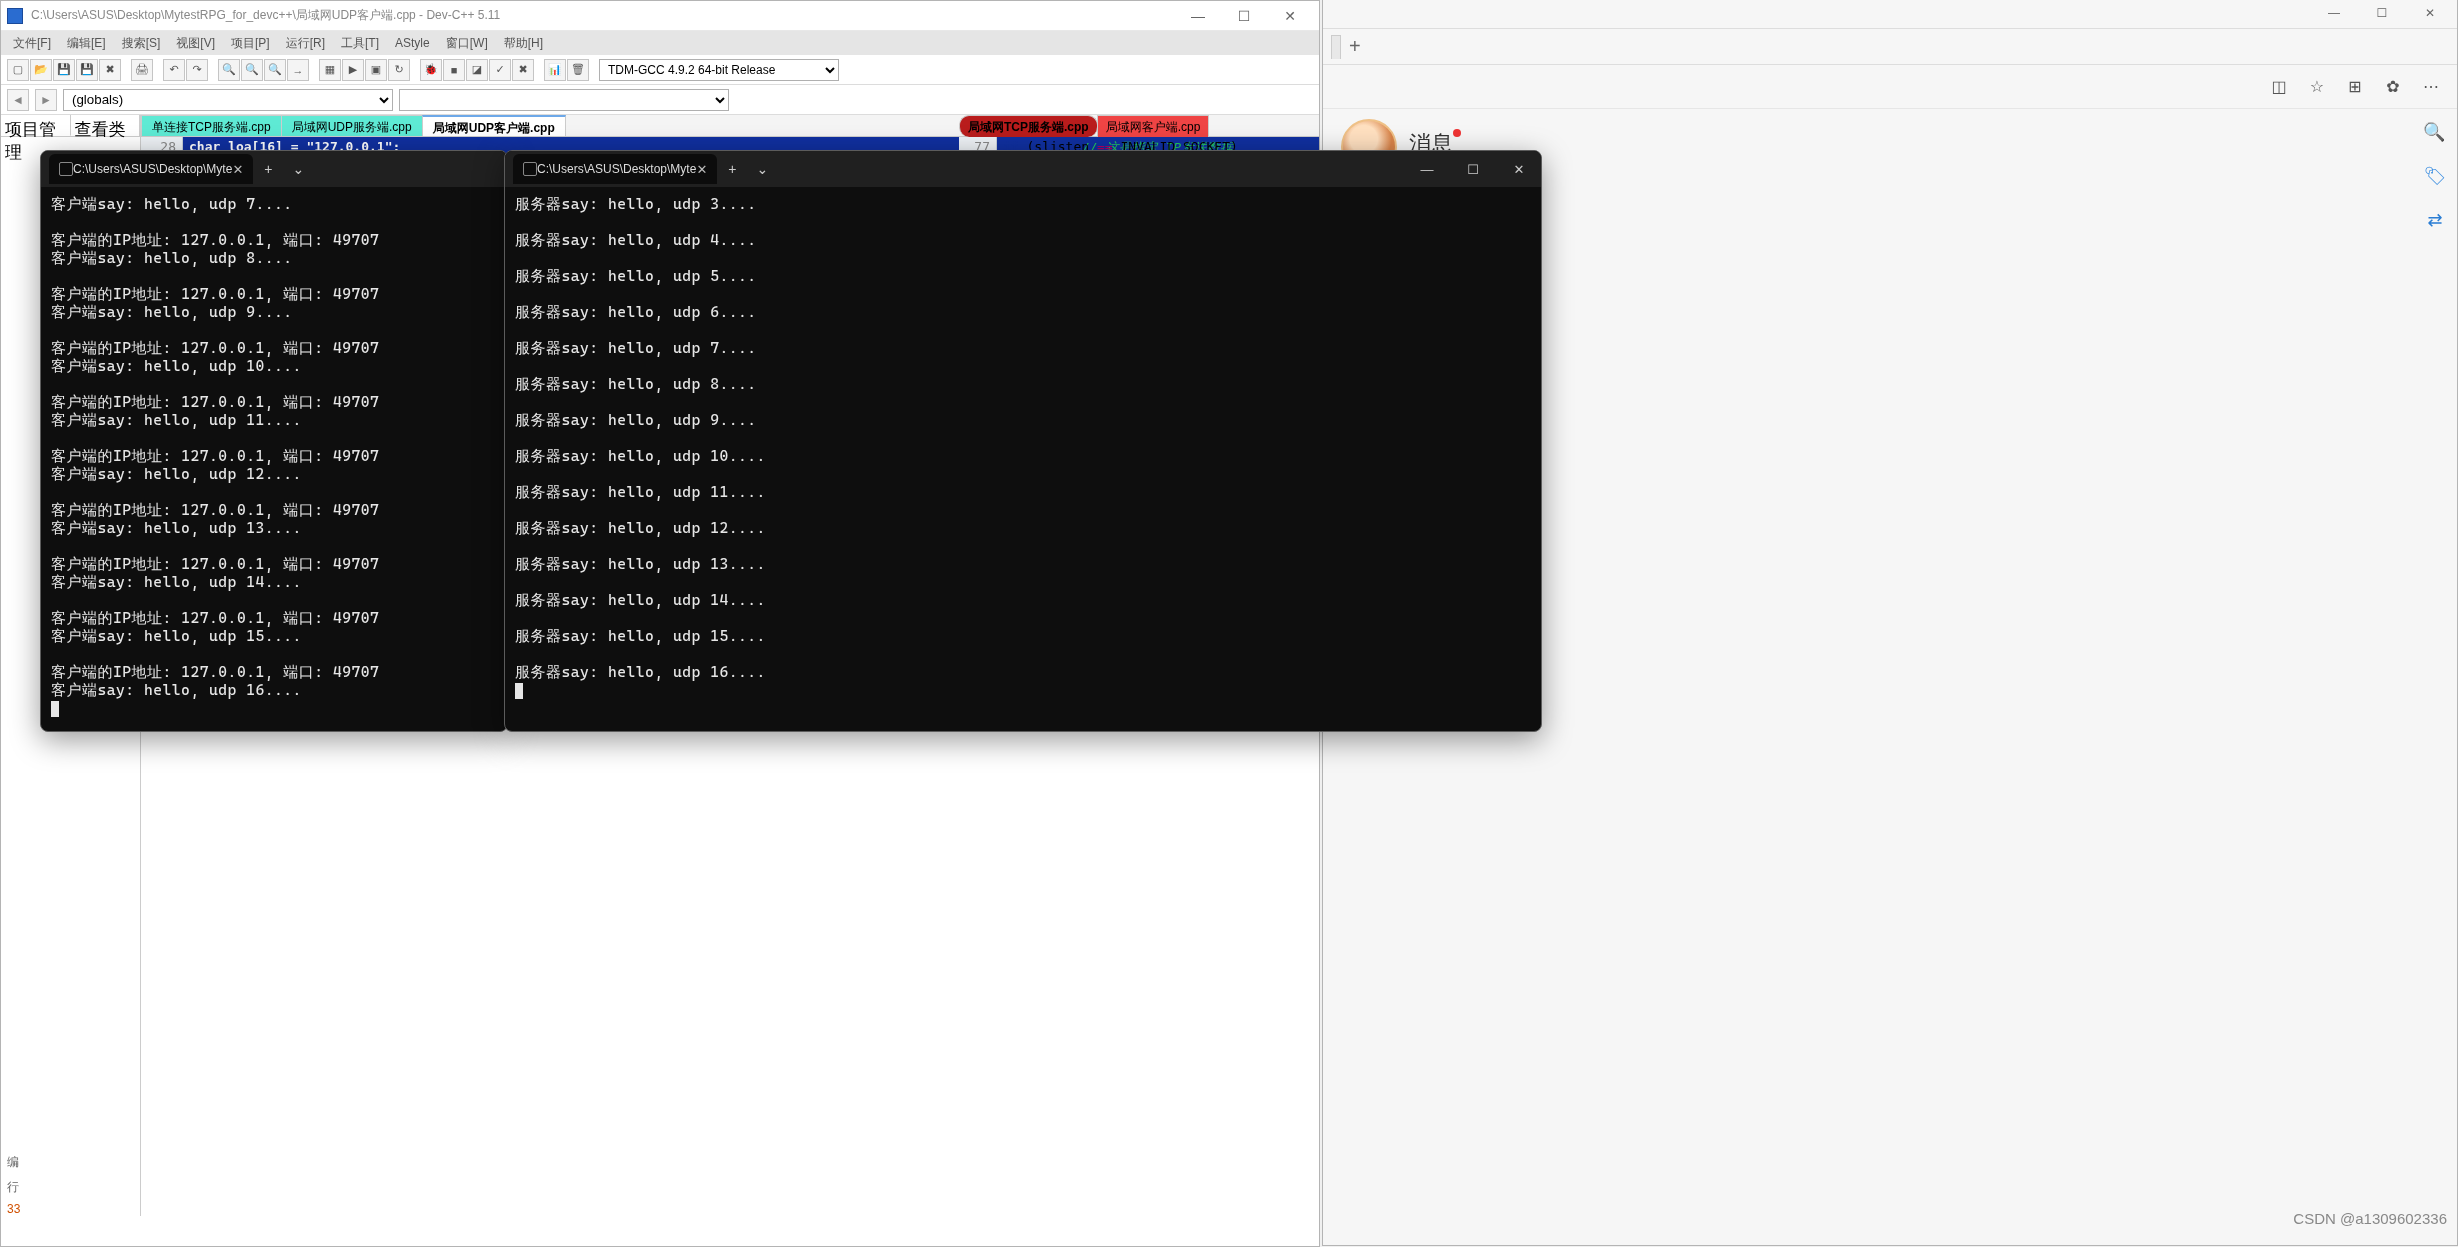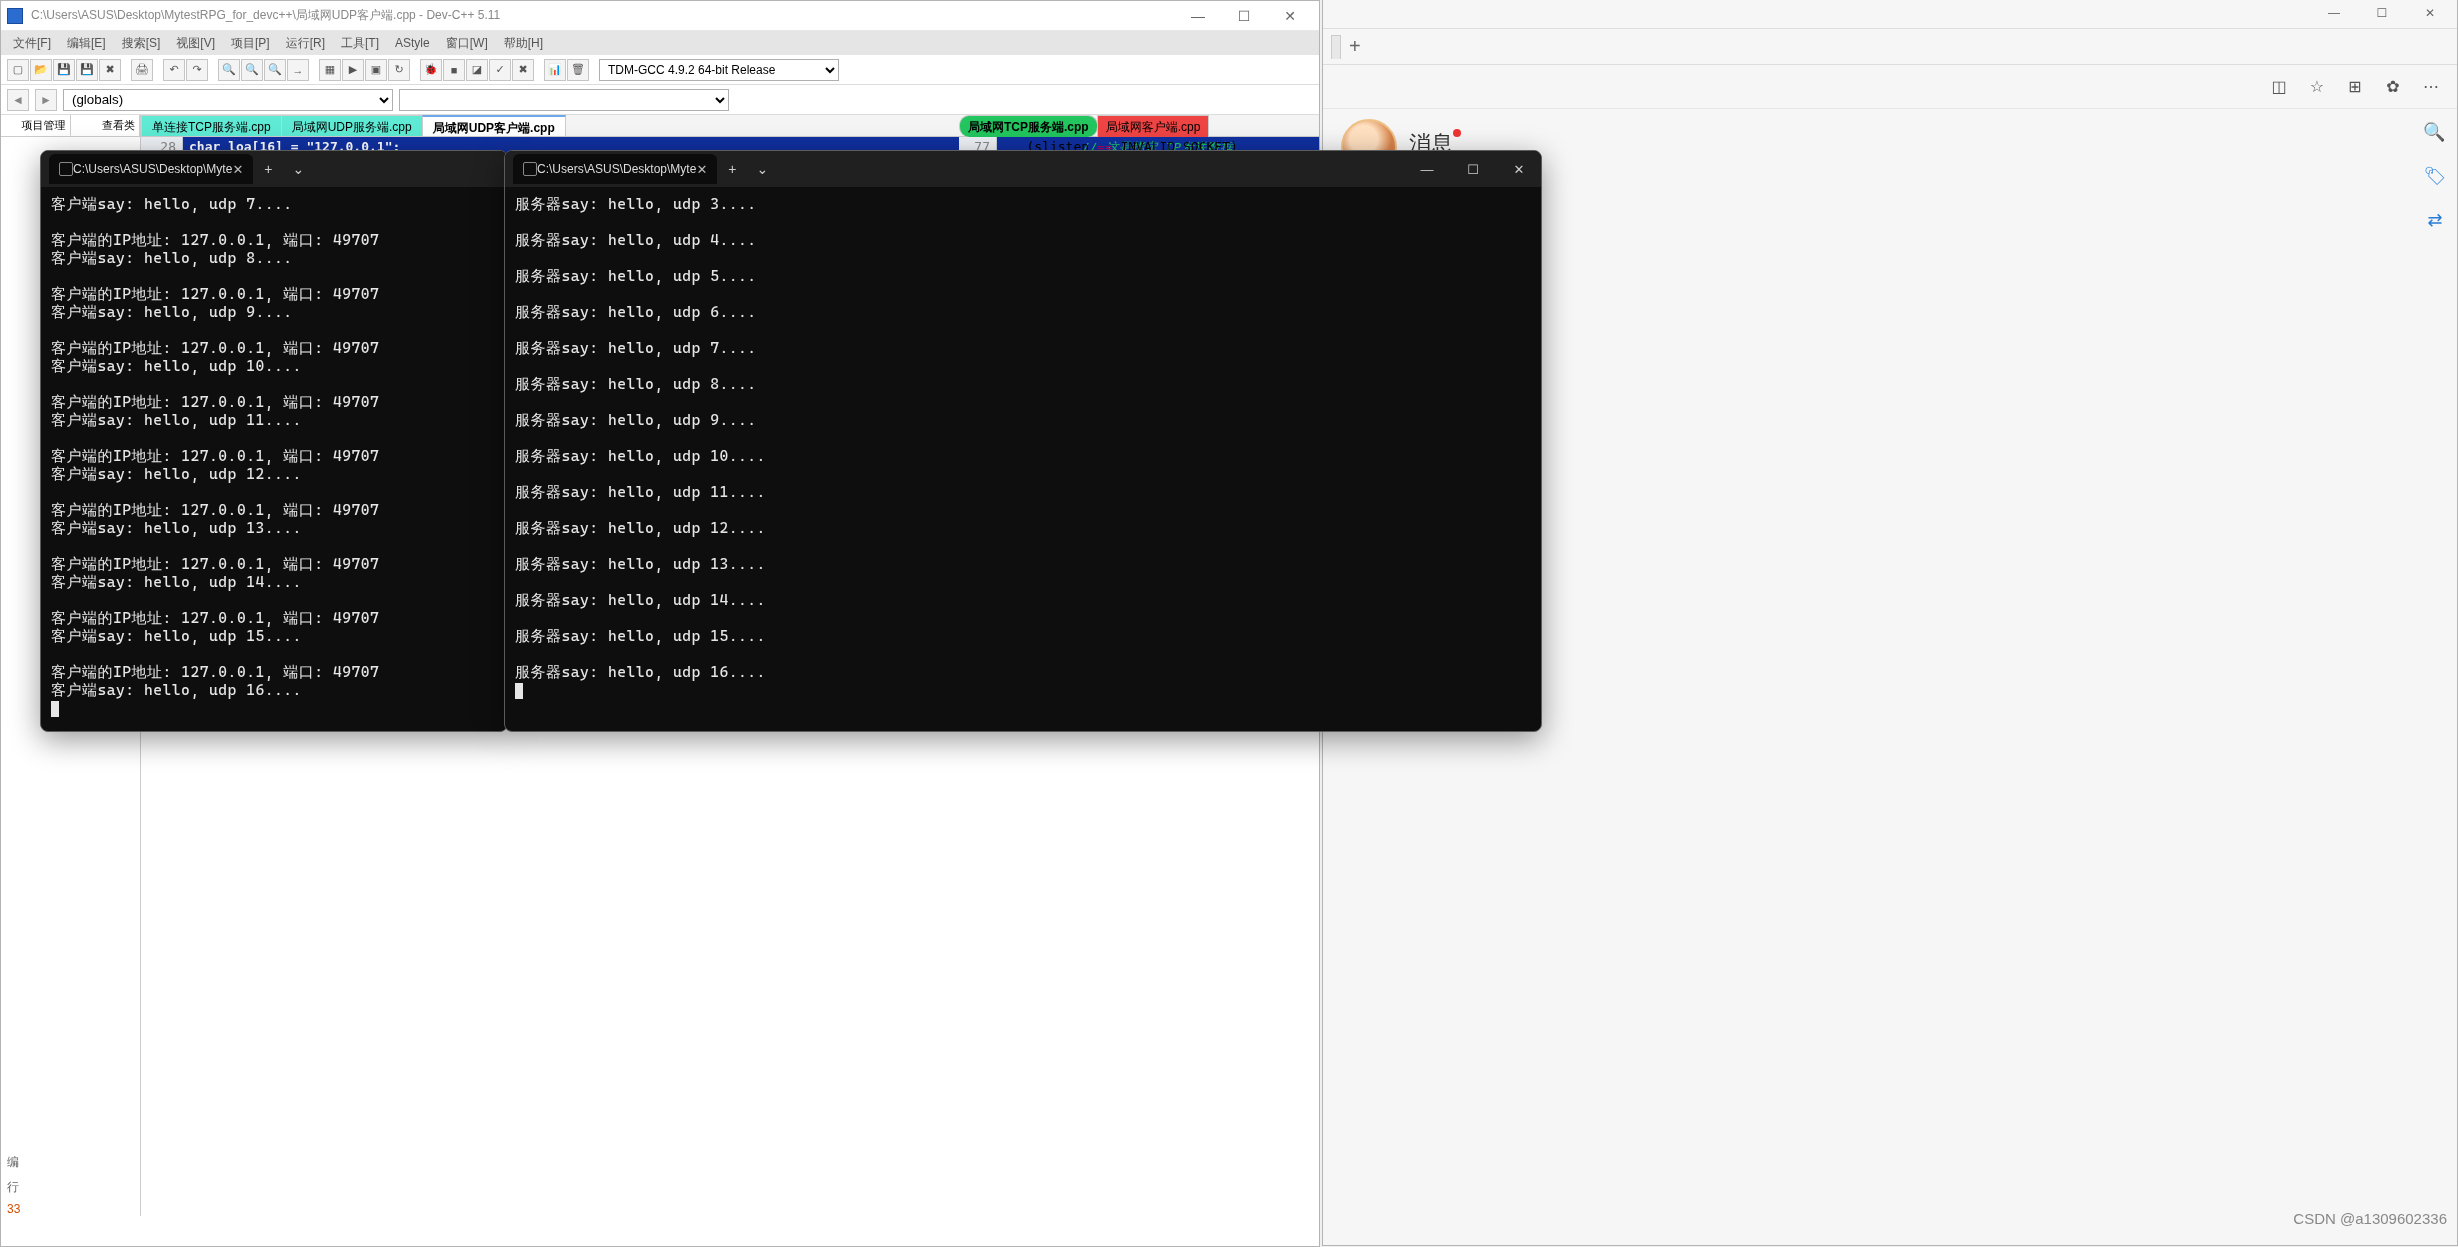--- a/index.html
+++ b/index.html
@@ -46,34 +46,34 @@
 }
 .devcpp .toolbar2 {
   height: 30px; display: flex; align-items: center; gap: 6px;
   padding: 2px 6px; border-bottom: 1px solid #dcdcdc;
 }
 .devcpp .toolbar2 .navbtn{width:22px;height:22px;border:1px solid #c5c5c5;background:#f4f4f4;display:flex;align-items:center;justify-content:center;color:#888;}
 .devcpp .toolbar2 .combo { height:22px;border:1px solid #b0b0b0;background:#fff;padding:0 4px;}
 .devcpp .side-and-editor { position:absolute; top:114px; left:0; right:0; bottom:30px;}
 .devcpp .sidebar { position:absolute;left:0;top:0;width:140px;height:100%;border-right:1px solid #ccc;}
 .devcpp .sidebar .side-tabs { height:22px;display:flex;border-bottom:1px solid #ccc;}
-.devcpp .sidebar .side-tab { flex:1;border-right:1px solid #ccc;padding:3px 4px;font-size:11px;background:#fff;text-align:right;}
+.devcpp .sidebar .side-tab { flex:1;border-right:1px solid #ccc;padding:3px 4px;font-size:17px;background:#fff;text-align:left;}
 .devcpp .sidebar .side-tab.active{background:#fff;border-bottom:1px solid #fff;}
 .devcpp .editor-area { position:absolute;left:140px;top:0;right:0;height:100%;}
 .devcpp .file-tabs { height:22px;display:flex;border-bottom:1px solid #ccc;background:#f4f4f4;}
 .devcpp .file-tab { padding:3px 10px;border:1px solid #ccc;border-bottom:none;background:#5eead4;margin-right:-1px;font-size:12px;}
 .devcpp .file-tab.active { background:#fff;font-weight:bold;border-top:2px solid #6da8e8;}
 .devcpp .code-gutter { position:absolute;left:0;top:22px;width:42px;background:#eef2f6;border-right:1px solid #c8d0da;font-family:Consolas,monospace;font-size:13px;color:#888;text-align:right;padding:2px 6px 2px 2px;}
 .devcpp .code-line-sel { position:absolute;left:42px;top:22px;right:0;height:20px;background:#1030a0;color:#fff;font-family:Consolas,monospace;font-size:13px;padding:2px 6px;display:flex;}
 .devcpp .code-line-sel .kw{font-weight:bold;}
 .devcpp .code-line-sel .cmt{color:#22c55e;font-style:italic;margin-left:auto;margin-right:80px;}
 .devcpp .code-right { position:absolute;top:0;right:0;width:360px;height:60px;}
 .devcpp .code-right .file-tabs2{height:22px;display:flex;}
 .devcpp .code-right .ftab{padding:3px 8px;border:1px solid #ccc;border-bottom:none;background:#ef4444;font-size:12px;margin-right:-1px;}
-.devcpp .code-right .ftab.active{background:#22c55e;font-weight:bold;border-radius:10px;}
+.devcpp .code-right .ftab.active{background:#b91c1c;font-weight:bold;border-radius:10px;}
 .devcpp .code-right .rpane{display:flex;font-family:Consolas,monospace;font-size:13px;}
 .devcpp .code-right .rg{width:38px;text-align:right;padding:2px 6px;color:#888;background:#eef2f6;border-right:1px solid #c8d0da;}
 .devcpp .code-right .rc{padding:2px 6px;}
 .devcpp .code-right .rc .kw{color:#1030a0;font-weight:bold;}
 .devcpp .code-right .rc .m{color:#b00060;}
 .devcpp .statusbar {
   position:absolute;left:0;right:0;bottom:0;height:28px;border-top:1px solid #ccc;
   display:flex;align-items:center;gap:30px;padding:0 10px;font-size:12px;color:#444;
 }
 .devcpp .left-status{position:absolute;left:0;bottom:28px;width:42px;}

